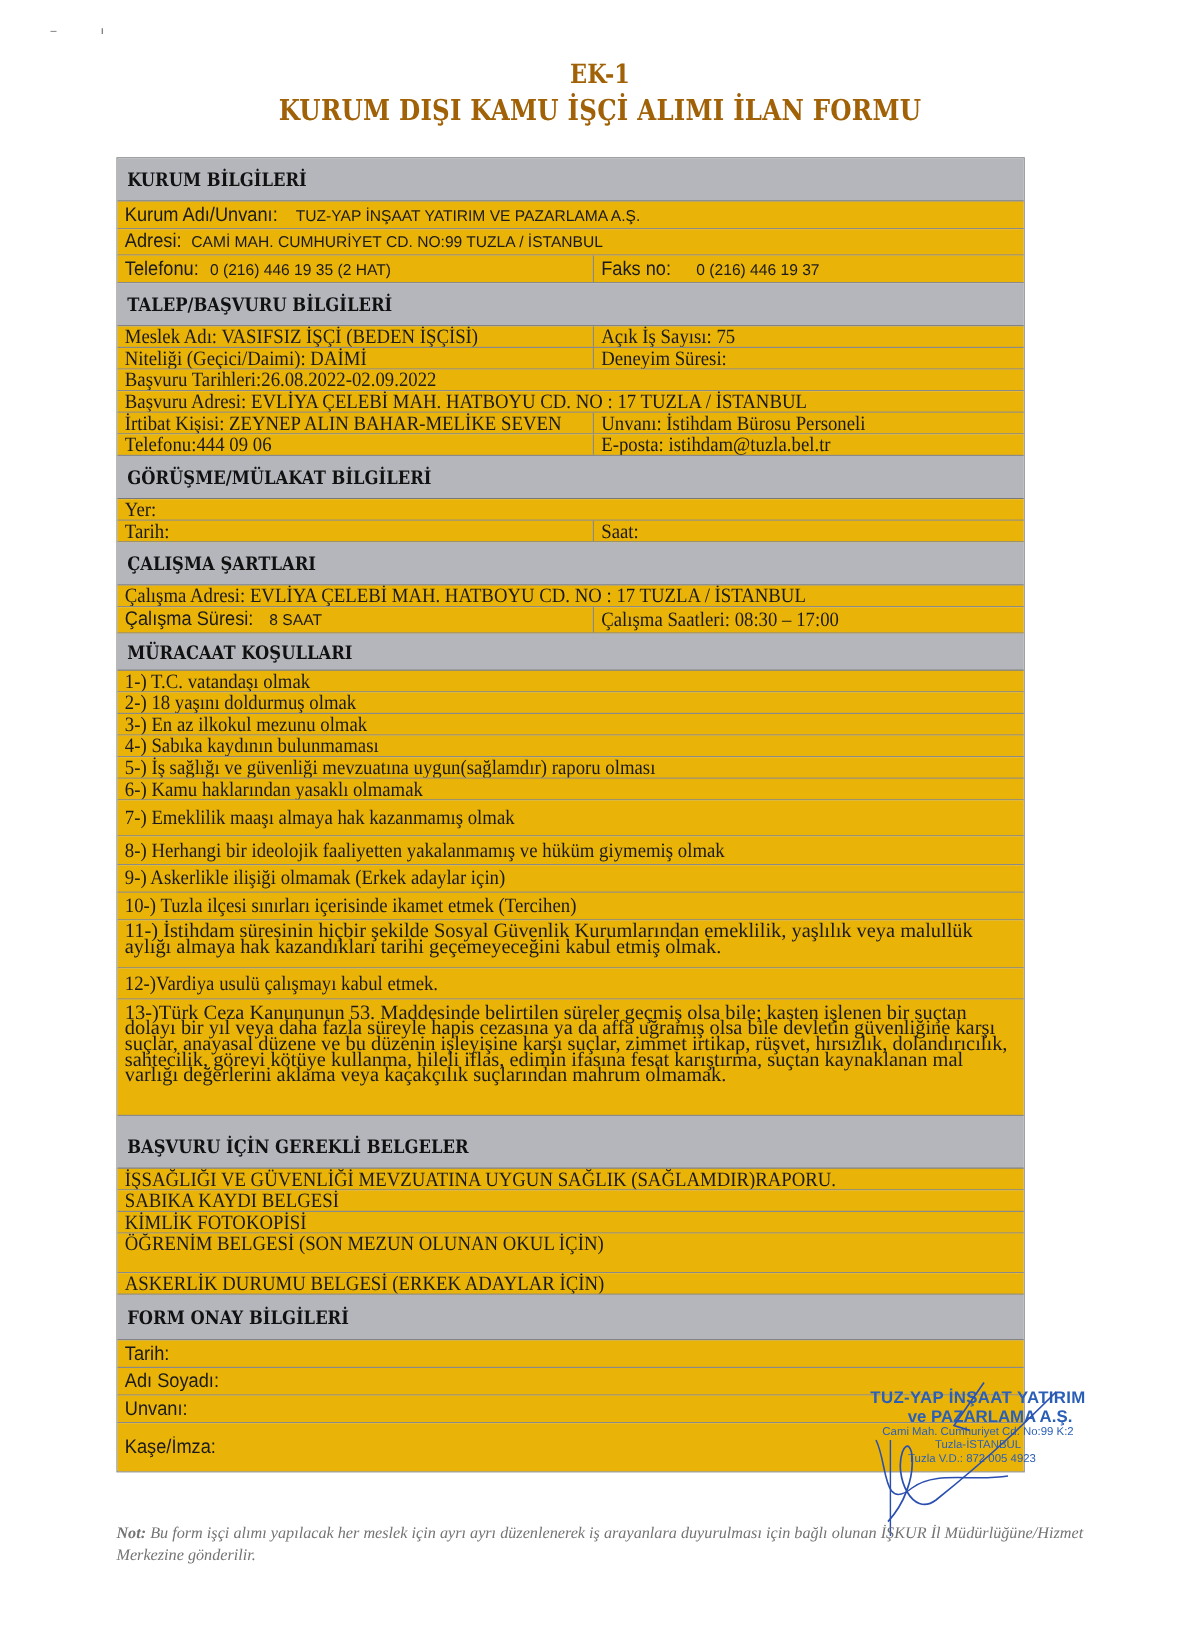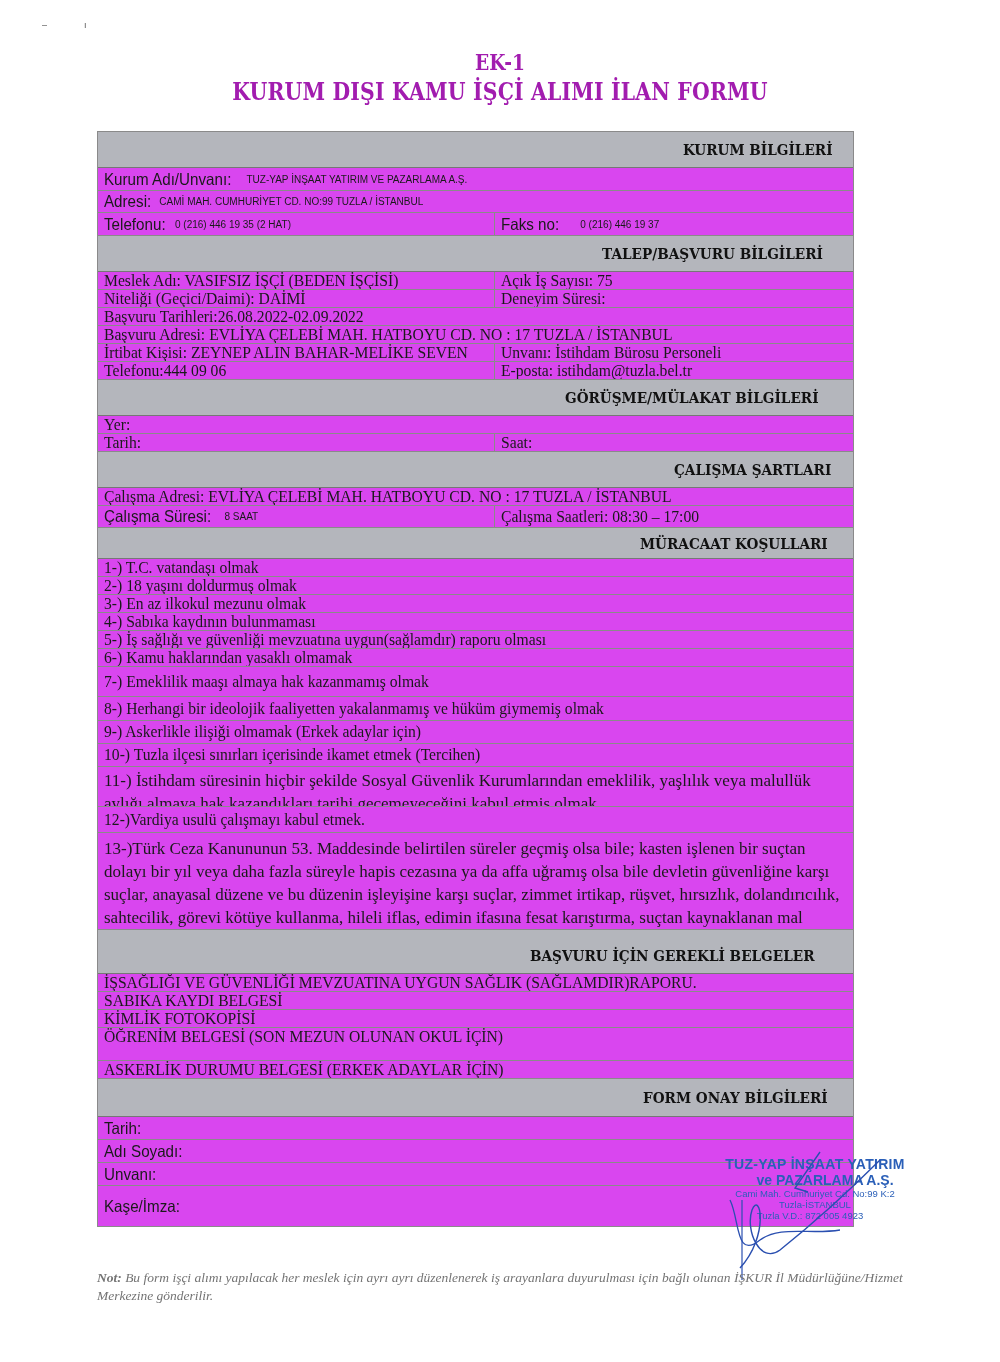--- a/index.html
+++ b/index.html
@@ -3,41 +3,41 @@
 <meta charset="utf-8">
 <style>
   html, body { margin: 0; padding: 0; }
   body {
     width: 1000px; height: 1362px; background: #ffffff; position: relative;
     font-family: "Liberation Sans Narrow", "Liberation Sans", sans-serif;
     color: #1a1a1a; overflow: hidden;
   }
   .corner-mark { position: absolute; font-size: 9px; color: #555; }
   .title-block { position: absolute; top: 48px; left: 0; width: 1000px; text-align: center;
-    font-family: "DejaVu Serif", "Liberation Serif", serif; font-weight: bold; color: #a21caf; }
+    font-family: "DejaVu Serif", "Liberation Serif", serif; font-weight: bold; color: #a16207; }
   .title-block .t1 { font-size: 22px; line-height: 28px; transform: scaleX(0.85); }
   .title-block .t2 { font-size: 24px; line-height: 32px; transform: scaleX(0.85); letter-spacing: 0.2px; }
 
   .form { position: absolute; left: 97px; top: 131px; width: 757px; border: 1px solid #8a8a8a; box-sizing: border-box; }
   .sec-head { background: #b4b6bc; border-bottom: 1px solid #777; height: 36px; display: flex; align-items: center;
-    padding-left: 20px; font-family: "DejaVu Serif", "Liberation Serif", serif; font-weight: bold; font-size: 15.5px; color: #111;
-    box-sizing: border-box; justify-content: flex-end; }
+    padding-left: 8px; font-family: "DejaVu Serif", "Liberation Serif", serif; font-weight: bold; font-size: 15.5px; color: #111;
+    box-sizing: border-box; }
   .sec-head span { display: inline-block; transform: scaleX(0.88); transform-origin: left center; }
-  .row { display: flex; border-bottom: 1px solid #8a8a8a; box-sizing: border-box; background: #d946ef; }
+  .row { display: flex; border-bottom: 1px solid #8a8a8a; box-sizing: border-box; background: #eab308; }
   .row:last-child { border-bottom: none; align-items: center; }
   .cell { padding: 0 6px; display: flex; align-items: center; box-sizing: border-box; white-space: nowrap; overflow: hidden; }
   .cell.left { width: 397px; border-right: 1px solid #8a8a8a; }
   .cell.full { width: 100%; }
   .cell.right { flex: 1; }
   .big { font-size: 16.5px; font-family: "Liberation Sans Narrow", "Liberation Sans", sans-serif; }
   .big .lbl { transform: scaleX(0.92); display: inline-block; transform-origin: left; }
-  .sm-caps { font-size: 10px; margin-left: 4px; }
+  .sm-caps { font-size: 13px; margin-left: 4px; }
   .sm { font-size: 17px; font-family: "Liberation Serif", serif; }
   .sm span { display: inline-block; transform: scaleX(0.92); transform-origin: left; } .h18 { height: 18px; } .h23 { height: 23px; } .h22 { height: 22px; }
-  .wrap { white-space: normal; line-height: 23px; padding-top: 2px; padding-bottom: 2px; align-items: flex-start; }
+  .wrap { white-space: normal; line-height: 13px; padding-top: 2px; padding-bottom: 2px; align-items: flex-start; }
   .wrap span { transform: none; }
 
   .note { position: absolute; left: 97px; top: 1269px; width: 820px; font-family: "Liberation Serif", serif; font-style: italic;
     font-size: 13.5px; line-height: 18px; color: #737373; }
   .note b { font-style: italic; }
 
   .stamp { position: absolute; left: 700px; top: 1156px; width: 230px; color: #2a5fb8; font-family: "Liberation Sans", sans-serif; text-align: center; }
   .stamp .s1 { font-size: 14px; font-weight: bold; letter-spacing: 0.3px; }
   .stamp .s2 { font-size: 14px; font-weight: bold; margin-left: 20px; }
   .stamp .s3 { font-size: 9.5px; }

